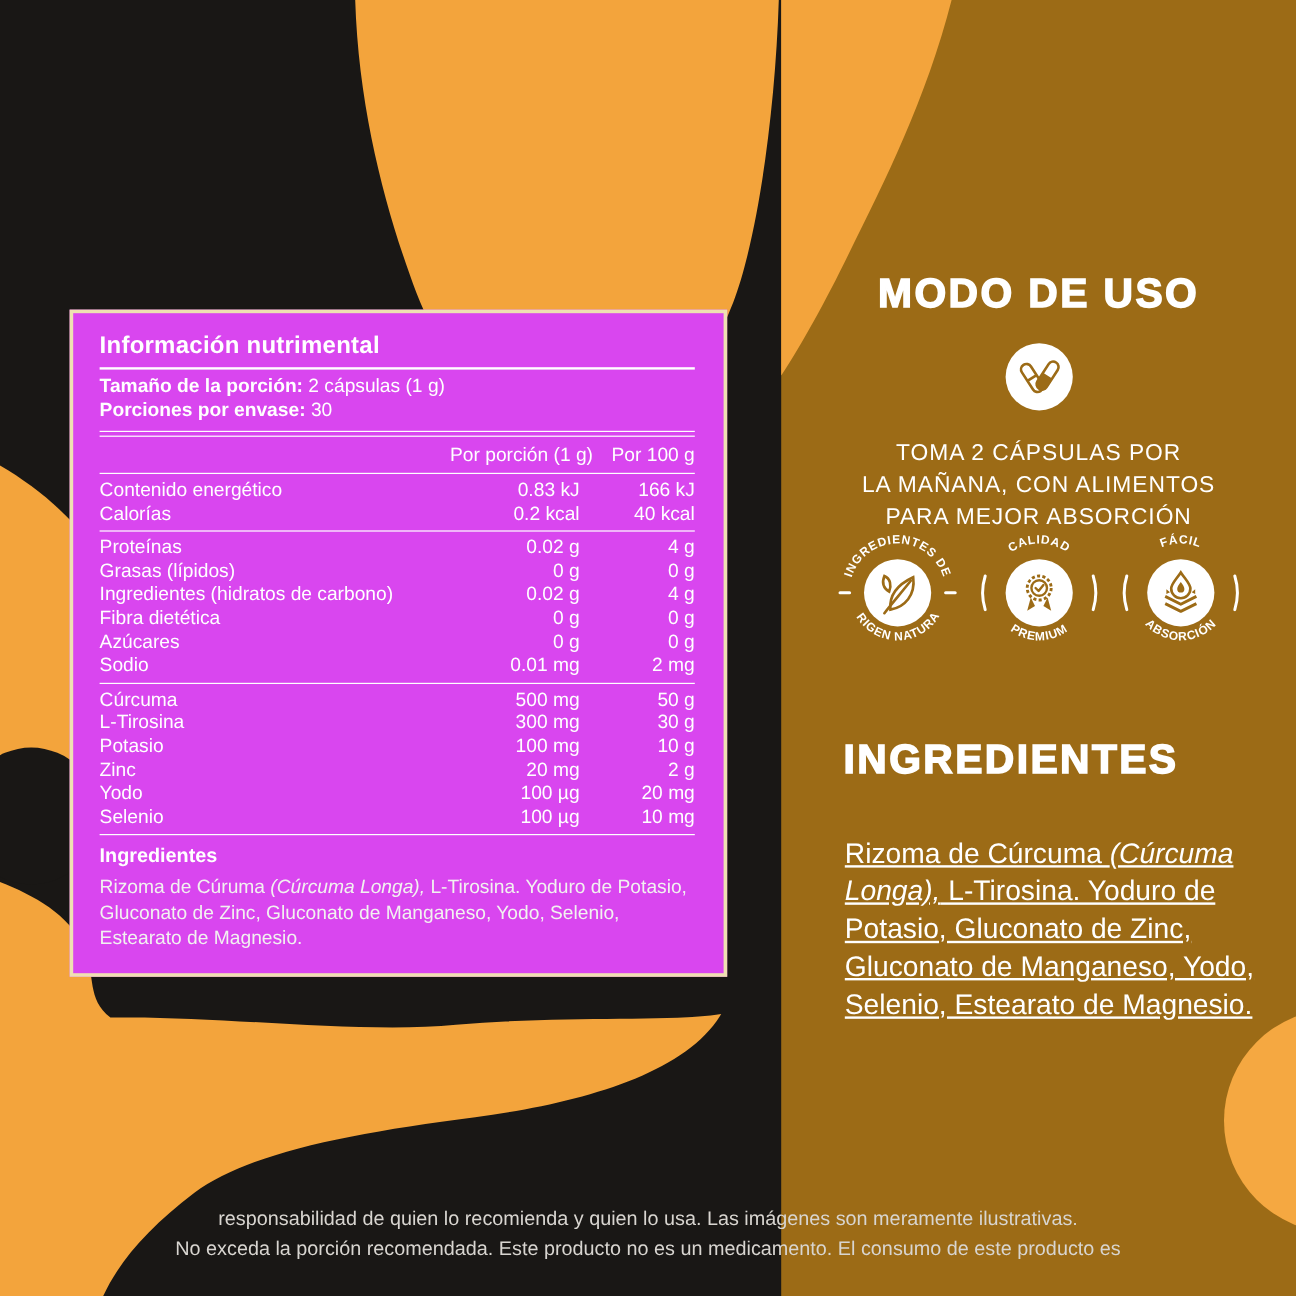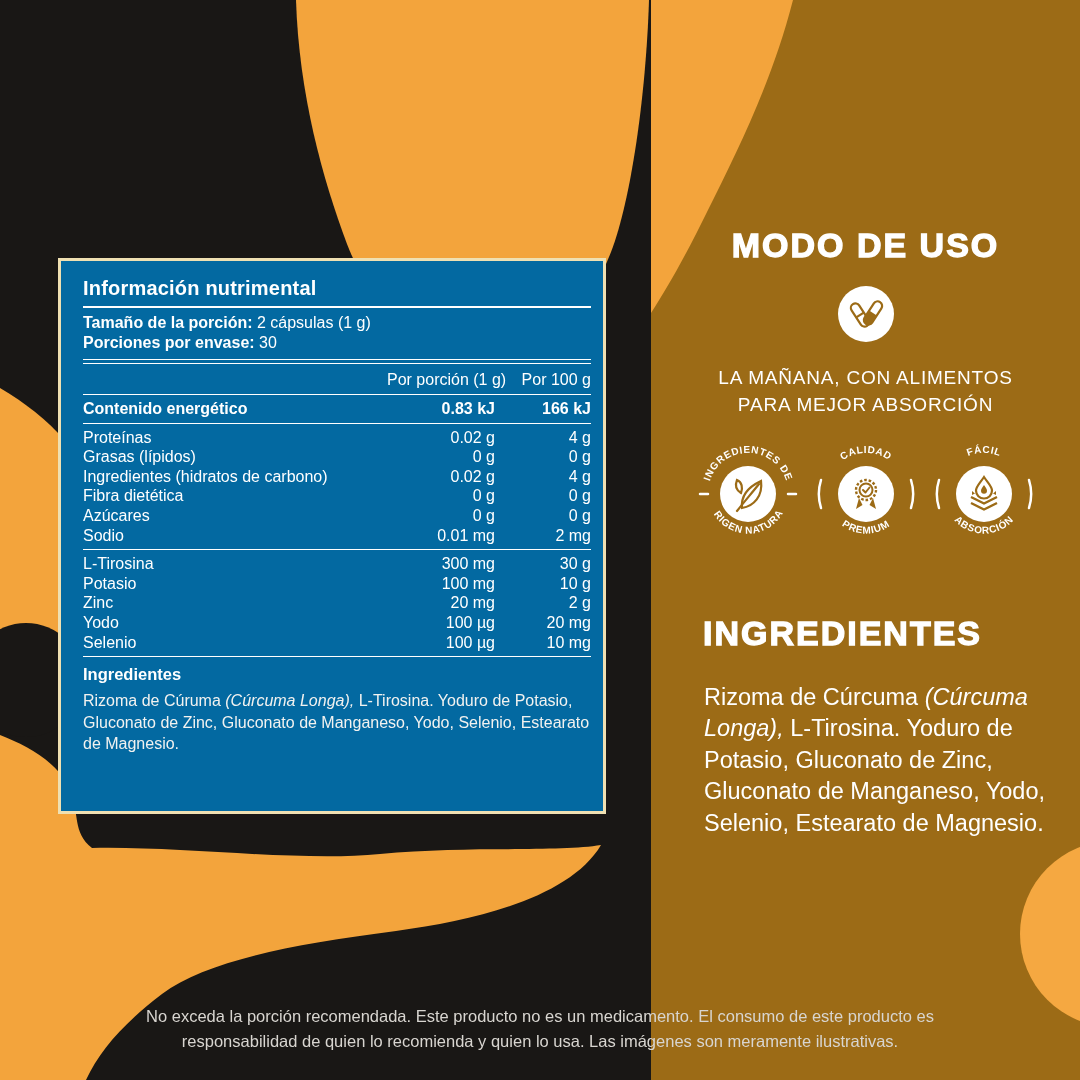--- a/index.html
+++ b/index.html
@@ -2,31 +2,31 @@
 <html><head>
 <meta charset="utf-8">
 <style>
   html,body{margin:0;padding:0;background:#000;}
   .canvas{position:relative;width:1080px;height:1080px;overflow:hidden;
           background:#191715;font-family:"Liberation Sans",sans-serif;}
   .bg{position:absolute;inset:0;z-index:0;}
 
   
   .nutrition-box{position:absolute;left:58px;top:258px;width:548px;height:556px;
-    box-sizing:border-box;border:3px solid #EFE0B2;background:#0369a1;color:#fff;
-    padding:16px 12px 12px 22px;z-index:2;}
+    box-sizing:border-box;border:3px solid #EFE0B2;background:#d946ef;color:#fff;
+    padding:16px 24px 12px 22px;z-index:2;}
   .nf-title{font-size:20px;font-weight:bold;letter-spacing:.2px;margin:0 0 6px 0;}
   .rule{border:none;border-top:2px solid #fff;margin:5px 0;}
   .rule-thin{border:none;border-top:1.5px solid #fff;margin:4px 0;}
   .rule-double{height:3px;border-top:1.5px solid #fff;border-bottom:1.5px solid #fff;margin:6px 0;}
   .serv{font-size:16px;line-height:20px;margin:0;}
   .serv b{font-weight:bold;}
   .nrow{display:flex;font-size:16px;line-height:19.6px;}
   .nrow.header{font-size:16px;line-height:20px;}
-  .nrow.bold, .bold .nrow{font-weight:bold;}
+  .nrow.bold, .bold .nrow{font-weight:normal;}
   .nlabel{flex:1;}
   .ncol{width:108px;text-align:right;white-space:nowrap;}
   .ncol.c2{width:96px;}
   .nf-ing-title{font-size:16.5px;font-weight:bold;margin:8px 0 6px 0;}
   .nf-ing{font-size:16px;line-height:21.5px;margin:0;color:#F2F2F0;}
   .it{font-style:italic;}
 
   
   .right-panel{position:absolute;left:651px;top:0;width:429px;height:868px;z-index:2;}
   .display-heading{color:#fff;font-weight:bold;-webkit-text-stroke:1.3px #fff;
@@ -34,22 +34,22 @@
   .modo-title{position:absolute;top:226px;width:100%;text-align:center;font-size:34px;}
   .pill-wrap{position:absolute;top:285px;left:0;width:100%;display:flex;justify-content:center;}
   .usage-text{position:absolute;top:364px;width:100%;text-align:center;color:#fff;
     font-size:19px;line-height:27px;letter-spacing:.8px;}
   .badges{position:absolute;top:440px;left:0;width:100%;display:flex;
     justify-content:center;gap:10px;}
   .badge{width:108px;height:108px;}
   .arc-text{fill:#fff;font-family:"Liberation Sans",sans-serif;font-size:10px;
     font-weight:bold;letter-spacing:.7px;}
   .ing-title{position:absolute;left:52px;top:614px;font-size:34px;}
-  .ing-text{position:absolute;left:53px;top:658px;width:348px;color:#fff;
-    font-size:23.5px;line-height:31.5px;}
+  .ing-text{position:absolute;left:53px;top:672px;width:348px;color:#fff;
+    font-size:23.5px;line-height:31.5px;text-decoration:underline;}
 
   
   .disclaimer{position:absolute;left:0;top:1004px;width:1080px;text-align:center;
     color:#D8D5D0;font-size:16.5px;line-height:24.5px;z-index:3;}
 </style>
 </head>
 <body>
 
 <div class="canvas">
 
@@ -80,20 +80,25 @@
       <span class="ncol">Por porción (1 g)</span>
       <span class="ncol c2">Por 100 g</span>
     </div>
     <hr class="rule-thin">
     <div class="bold">
         <div class="nrow">
           <span class="nlabel">Contenido energético</span>
           <span class="ncol">0.83 kJ</span>
           <span class="ncol c2">166 kJ</span>
         </div>
+        <div class="nrow">
+          <span class="nlabel">Calorías</span>
+          <span class="ncol">0.2 kcal</span>
+          <span class="ncol c2">40 kcal</span>
+        </div>
       </div>
     <hr class="rule-thin">
     <div>
         <div class="nrow">
           <span class="nlabel">Proteínas</span>
           <span class="ncol">0.02 g</span>
           <span class="ncol c2">4 g</span>
         </div>
         <div class="nrow">
           <span class="nlabel">Grasas (lípidos)</span>
@@ -116,20 +121,25 @@
           <span class="ncol c2">0 g</span>
         </div>
         <div class="nrow">
           <span class="nlabel">Sodio</span>
           <span class="ncol">0.01 mg</span>
           <span class="ncol c2">2 mg</span>
         </div>
       </div>
     <hr class="rule-thin">
     <div>
+        <div class="nrow">
+          <span class="nlabel">Cúrcuma</span>
+          <span class="ncol">500 mg</span>
+          <span class="ncol c2">50 g</span>
+        </div>
         <div class="nrow">
           <span class="nlabel">L-Tirosina</span>
           <span class="ncol">300 mg</span>
           <span class="ncol c2">30 g</span>
         </div>
         <div class="nrow">
           <span class="nlabel">Potasio</span>
           <span class="ncol">100 mg</span>
           <span class="ncol c2">10 g</span>
         </div>
@@ -168,20 +178,21 @@
           </g>
           <g transform="translate(7,-1) rotate(33)">
             <rect x="-4.5" y="-13" width="9" height="26" rx="4.5"></rect>
             <path d="M -4.5,0 h9 v8.5 a4.5 4.5 0 0 1 -4.5,4.5 a4.5 4.5 0 0 1 -4.5,-4.5 Z" fill="#9C6B16" stroke="none"></path>
           </g>
         </g>
       </svg>
     </div>
 
     <div class="usage-text">
+      <div>TOMA 2 CÁPSULAS POR</div>
       <div>LA MAÑANA, CON ALIMENTOS</div>
       <div>PARA MEJOR ABSORCIÓN</div>
     </div>
 
     <div class="badges">
 
       <svg class="badge" viewBox="-54 -54 108 108">
         <defs>
           <path id="b0top" d="M -39,-10 A 40 40 0 0 1 39,-10"></path>
           <path id="b0bot" d="M -36,17 A 40 40 0 0 0 36,17"></path>
@@ -242,17 +253,17 @@
         <text class="arc-text" text-anchor="middle"><textPath href="#b2top" startOffset="50%">FÁCIL</textPath></text>
         <text class="arc-text" text-anchor="middle"><textPath href="#b2bot" startOffset="50%">ABSORCIÓN</textPath></text>
       </svg>
     </div>
 
     <div class="display-heading ing-title">INGREDIENTES</div>
     <p class="ing-text"><span>Rizoma de Cúrcuma </span><span class="it">(Cúrcuma Longa),</span><span> L-Tirosina. Yoduro de Potasio, Gluconato de Zinc, Gluconato de Manganeso, Yodo, Selenio, Estearato de Magnesio.</span></p>
   </div>
 
   <div class="disclaimer">
+    <div>responsabilidad de quien lo recomienda y quien lo usa. Las imágenes son meramente ilustrativas.</div>
     <div>No exceda la porción recomendada. Este producto no es un medicamento. El consumo de este producto es</div>
-    <div>responsabilidad de quien lo recomienda y quien lo usa. Las imágenes son meramente ilustrativas.</div>
   </div>
 
 </div>
 
 </body></html>

